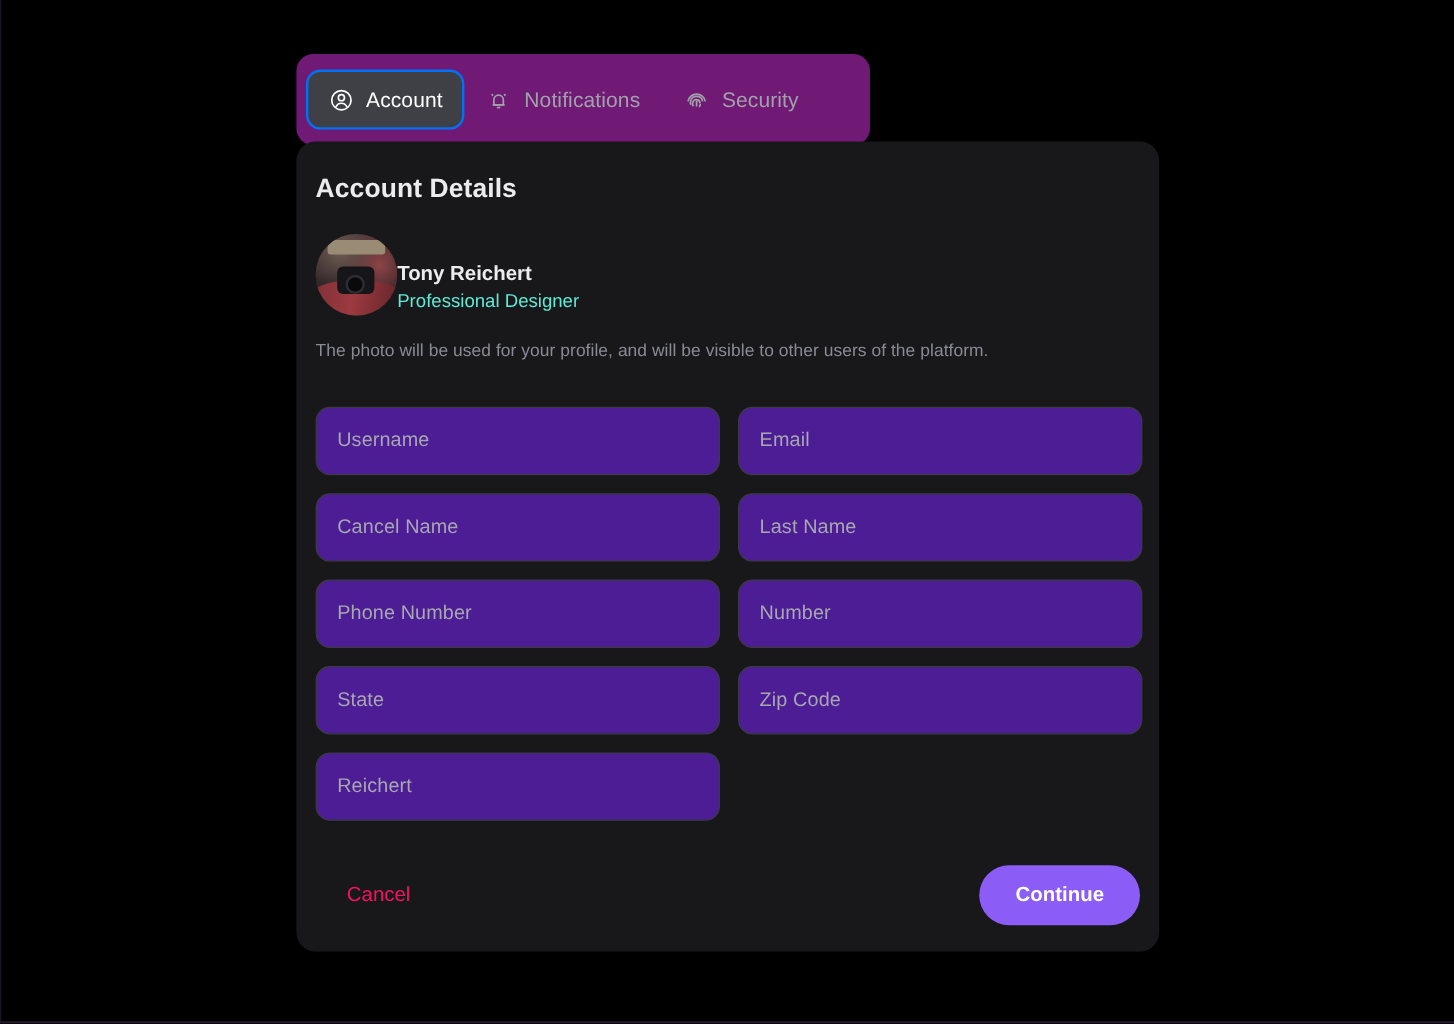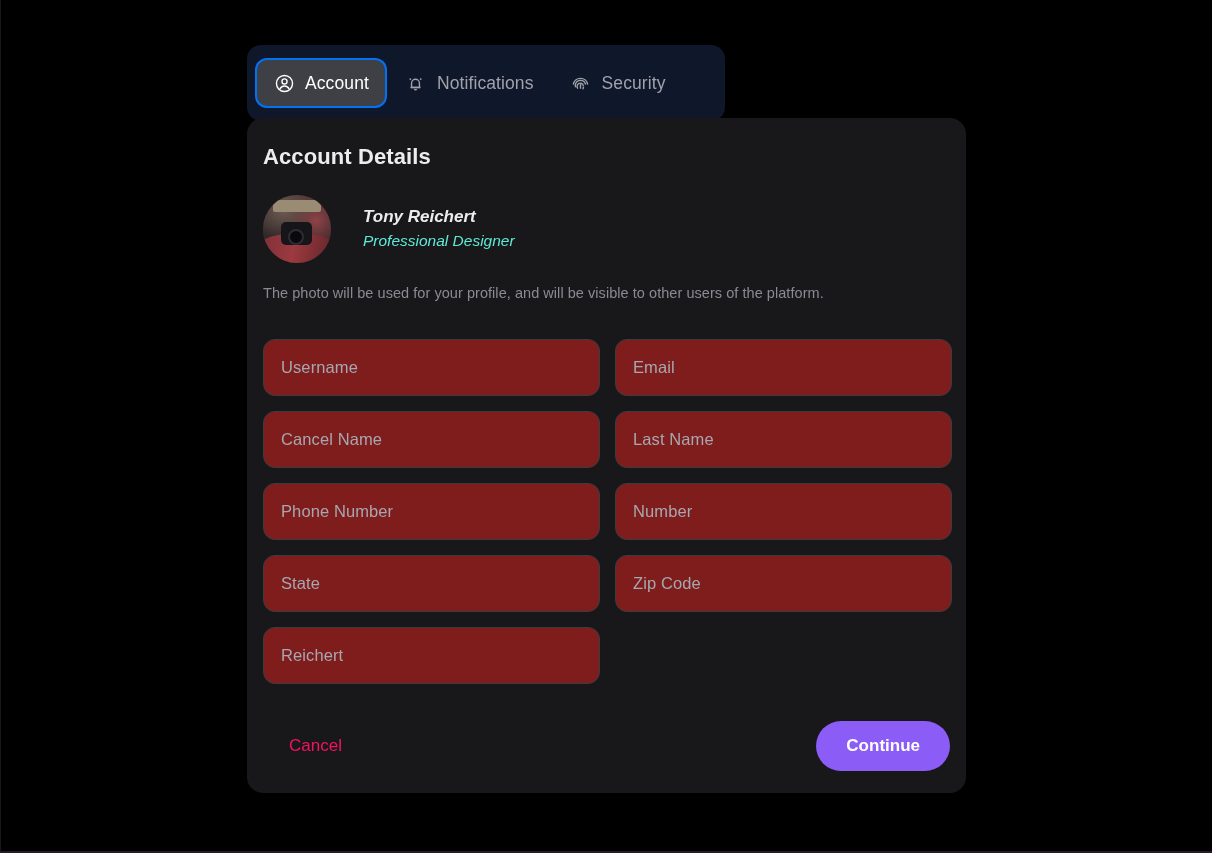--- a/index.html
+++ b/index.html
@@ -21,21 +21,21 @@
     border-bottom: 2px solid #241a2b;
   }
 
   
   #tabbar {
     position: absolute;
     left: 246px;
     top: 45px;
     width: 478px;
     height: 76px;
-    background: #0f172a;
+    background: #701a75;
     border-radius: 14px;
     display: flex;
     align-items: center;
     padding: 0 10px;
     gap: 4px;
   }
 
   .tab {
     display: flex;
     align-items: center;
@@ -86,24 +86,23 @@
     font-size: 22px;
     font-weight: bold;
     color: #ececee;
     padding-left: 0;
     letter-spacing: 0.1px;
   }
 
   
   #profile-row {
     display: flex;
-    align-items: center;
-    gap: 32px;
+    align-items: flex-end;
+    gap: 0;
     margin-top: 25px;
-    font-style: italic;
   }
 
   #avatar {
     width: 68px;
     height: 68px;
     border-radius: 50%;
     flex: 0 0 auto;
     overflow: hidden;
     position: relative;
     background: #3a2b2e;
@@ -165,21 +164,21 @@
   #form-grid {
     margin-top: 38px;
     display: grid;
     grid-template-columns: 337px 337px;
     column-gap: 15px;
     row-gap: 15px;
   }
 
   .field {
     height: 57px;
-    background: #7f1d1d;
+    background: #4c1d95;
     border: 1px solid #3b3b42;
     border-radius: 12px;
     display: flex;
     align-items: center;
     padding: 0 17px;
     cursor: text;
   }
   .field .ph {
     font-size: 16.5px;
     color: #a7a7b0;

